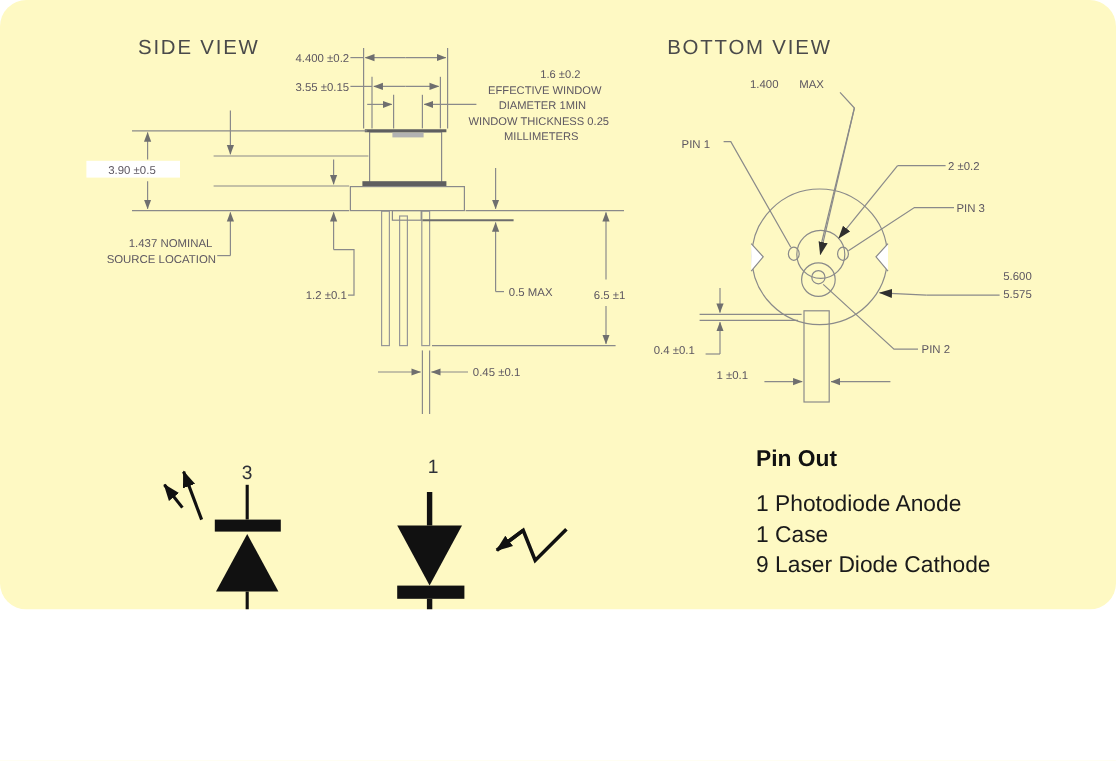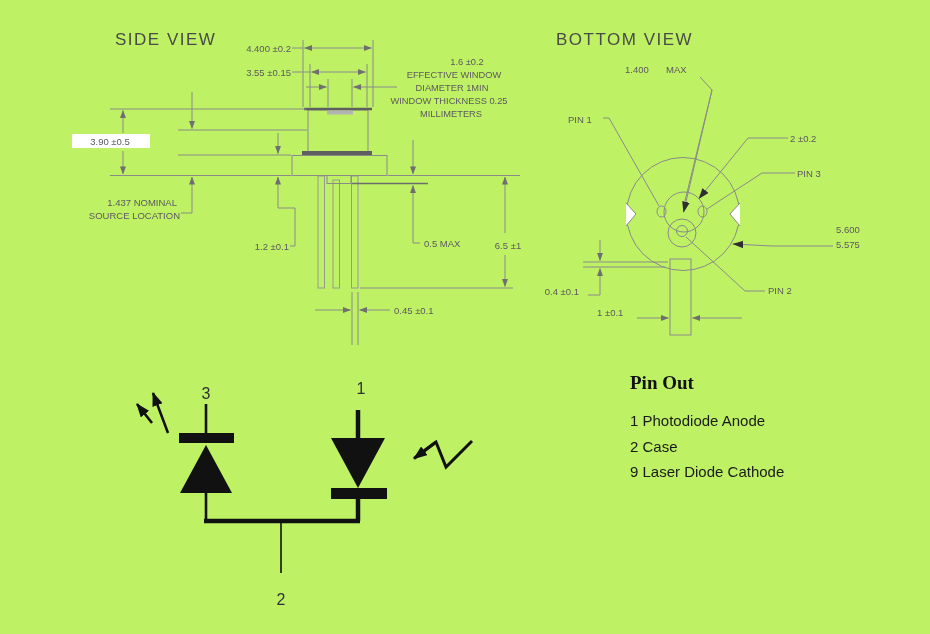--- a/index.html
+++ b/index.html
@@ -1,28 +1,28 @@
 <!DOCTYPE html>
 <html><head>
 <meta charset="utf-8">
 <style>
   html,body{margin:0;padding:0;background:#ffffff;}
-  #stage{position:relative;width:930px;height:634px;background:#bef264;overflow:hidden;
-         font-family:"Liberation Sans",sans-serif;}
+  #stage{position:relative;width:930px;height:508px;background:#fef9c3;overflow:hidden;
+         font-family:"Liberation Sans",sans-serif;border-radius:22px;}
   svg{position:absolute;left:0;top:0;}
   .viewtitle{font-size:17px;letter-spacing:1.5px;fill:#4a4a4a;font-family:"Liberation Sans",sans-serif;}
   .dim{font-size:9.5px;fill:#5d5761;font-family:"Liberation Sans",sans-serif;}
   .dimsm{font-size:9.3px;fill:#5d5761;font-family:"Liberation Sans",sans-serif;}
   .schnum{font-size:16px;fill:#2e3138;font-family:"Liberation Sans",sans-serif;}
   .gline{stroke:#8a8a8a;stroke-width:1;fill:none;}
   .gthin{stroke:#979797;stroke-width:1;fill:none;}
   .ink{stroke:#111;fill:none;}
   #pinout{position:absolute;left:630px;top:372px;color:#111;}
-  #pinout h2{font-size:19px;margin:0 0 14px 0;color:#111;font-family:Liberation Serif, serif;}
-  #pinout div{font-size:15px;line-height:25.5px;color:#1a1a1a;font-family:"Liberation Sans",sans-serif;}
+  #pinout h2{font-size:19px;margin:0 0 14px 0;color:#111;font-family:Liberation Sans, sans-serif;}
+  #pinout div{font-size:19px;line-height:25.5px;color:#1a1a1a;font-family:"Liberation Sans",sans-serif;}
 </style>
 </head>
 <body>
 
 <div id="stage">
 
 <svg width="930" height="634" viewBox="0 0 930 634">
   <defs>
     <marker id="ga" viewBox="0 0 8 8" refX="7.6" refY="4" markerWidth="8" markerHeight="8" markerUnits="userSpaceOnUse" orient="auto">
           <path d="M0,1 L8,4 L0,7 Z" fill="#6f6f6f"></path>
@@ -206,17 +206,17 @@
     </g>
 
     <line class="ink" x1="204" y1="521" x2="360" y2="521" stroke-width="4.5"></line>
     <line class="ink" x1="281" y1="523" x2="281" y2="573" stroke-width="1.6"></line>
   </g>
 </svg>
 
 <div id="pinout">
   <h2>Pin Out</h2>
   <div>1 Photodiode Anode</div>
-  <div>2 Case</div>
+  <div>1 Case</div>
   <div>9 Laser Diode Cathode</div>
 </div>
 
 </div>
 
 </body></html>

